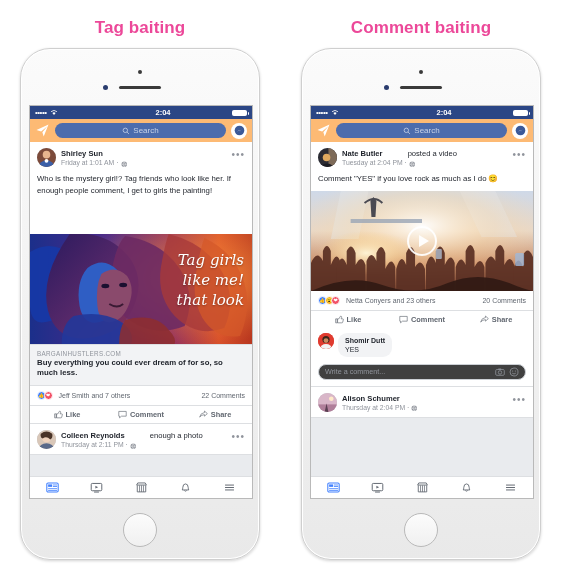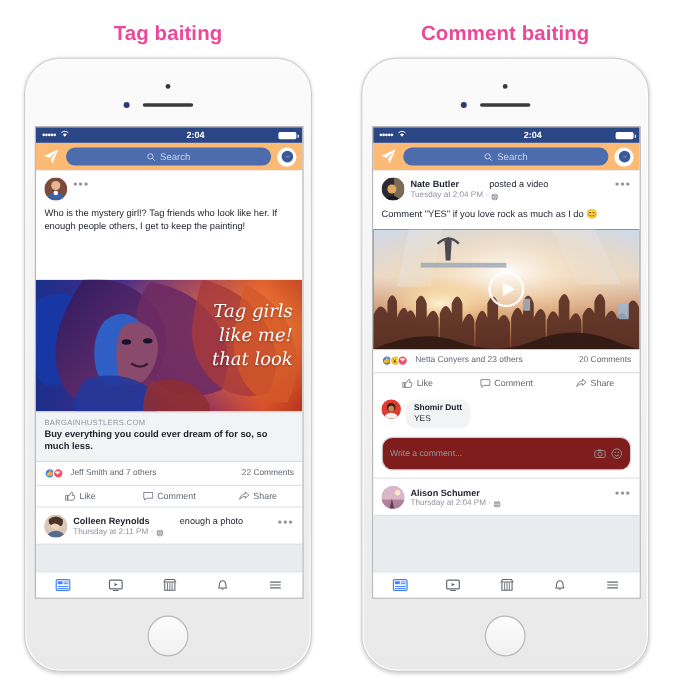--- a/index.html
+++ b/index.html
@@ -145,20 +145,21 @@
   .rc:first-child { margin-left: 0; }
   .rc.like { background: #4080ff; }
   .rc.love { background: #f25268; }
   .rc.wow  { background: #f7b125; }
   .react-names { font-size: 7px; color: #616770; margin-left: 3px; }
   .react-count { font-size: 7px; color: #616770; margin-left: auto; }
 
   .actionbar {
     display: flex; border-top: 1px solid #dddfe2;
     padding: 4px 0;
+    font-weight: bold;
   }
   .action { flex: 1; display: flex; align-items: center; justify-content: center; gap: 3px;
             font-size: 7.4px; color: #616770; }
   .action svg { width: 9px; height: 9px; }
 
   
   .video { position: relative; width: 100%; height: 100px; overflow: hidden; background:#2b2b34; }
   .video svg.scene { display: block; width: 100%; height: 100%; }
   .play {
     position: absolute; top: 50%; left: 50%; transform: translate(-50%,-50%);
@@ -175,22 +176,22 @@
     margin-left: 3px;
   }
 
   .comment-row { display: flex; align-items: flex-start; gap: 4px; padding: 5px 7px 3px 7px; }
   .c-avatar { width: 16px; height: 16px; border-radius: 50%; flex:0 0 auto; overflow:hidden; background:#e03b2f; }
   .c-bubble { background: #f2f3f5; border-radius: 9px; padding: 3px 7px; }
   .c-name { font-size: 7px; font-weight: bold; color: #1d2129; line-height: 1.3; }
   .c-text { font-size: 7px; color: #1d2129; line-height: 1.3; }
 
   .composer {
-    margin: 4px 7px 6px 7px; height: 28px; border-radius: 9px;
-    border: 1px solid #ccd0d5; background: #7f1d1d;
+    margin: 4px 7px 6px 7px; height: 16px; border-radius: 9px;
+    border: 1px solid #ccd0d5; background: #404040;
     display: flex; align-items: center; padding: 0 6px; gap: 4px;
   }
   .composer-text { font-size: 7.2px; color: #90949c; flex: 1; }
   .composer svg { width: 10px; height: 10px; flex: 0 0 auto; }
 
   .navbar {
     position: absolute; bottom: 0; left: 0; right: 0;
     height: 22px; background: #ffffff; border-top: 1px solid #dddfe2;
     display: flex; align-items: center;
   }
@@ -253,23 +254,36 @@
         <div class="post">
           <div class="post-head">
             <div class="avatar">
               <svg viewBox="0 0 20 20" width="19" height="19">
                 <rect width="20" height="20" fill="#7c4a3a"></rect>
                 <circle cx="10" cy="7" r="4" fill="#e8b58f"></circle>
                 <path d="M2 20 a8 7 0 0 1 16 0 Z" fill="#3b5fa8"></path>
                 <circle cx="10" cy="13.5" r="2" fill="#ffffff"></circle>
               </svg>
             </div>
+            <div class="post-meta">
+              <div class="post-name">Shirley Sun</div>
+              <div class="post-time">
+                <span>Friday at 1:01 AM</span>
+                <span>·</span>
+                <span class="globe">
+                  <svg viewBox="0 0 10 10" width="6.5" height="6.5">
+                      <circle cx="5" cy="5" r="4.2" fill="#90949c"></circle>
+                      <path d="M0.8 5 h8.4 M5 0.8 a6 6 0 0 1 0 8.4 a6 6 0 0 1 0 -8.4" stroke="#ffffff" stroke-width="0.7" fill="none"></path>
+                    </svg>
+                </span>
+              </div>
+            </div>
             <div class="dots">•••</div>
           </div>
-          <div class="post-text">Who is the mystery girl!? Tag friends who look like her. If enough people others, I get to keep the painting!</div>
+          <div class="post-text">Who is the mystery girl!? Tag friends who look like her. If enough people comment, I get to girls the painting!</div>
 
           <div class="painting">
             <svg viewBox="0 0 224 110" preserveAspectRatio="none">
               <defs>
                 <linearGradient id="bg1" x1="0" y1="0" x2="1" y2="0">
                   <stop offset="0%" stop-color="#1b2f8a"></stop>
                   <stop offset="35%" stop-color="#4a2a8a"></stop>
                   <stop offset="62%" stop-color="#8e2f62"></stop>
                   <stop offset="85%" stop-color="#d8502a"></stop>
                   <stop offset="100%" stop-color="#b8371f"></stop>

